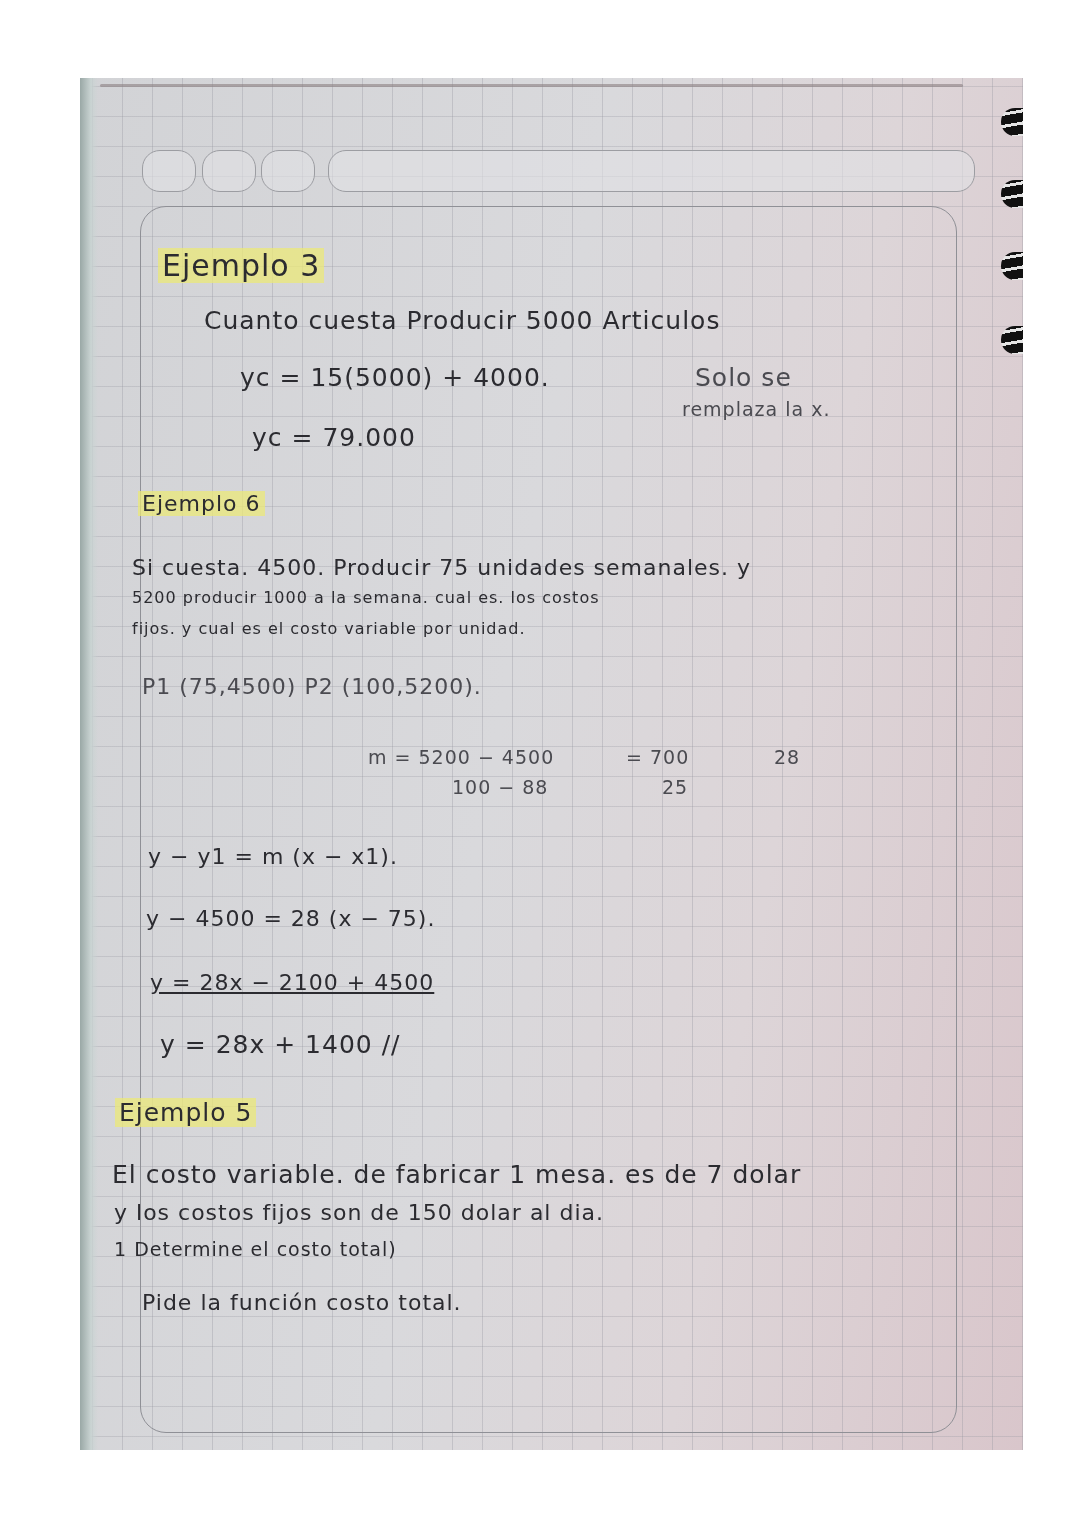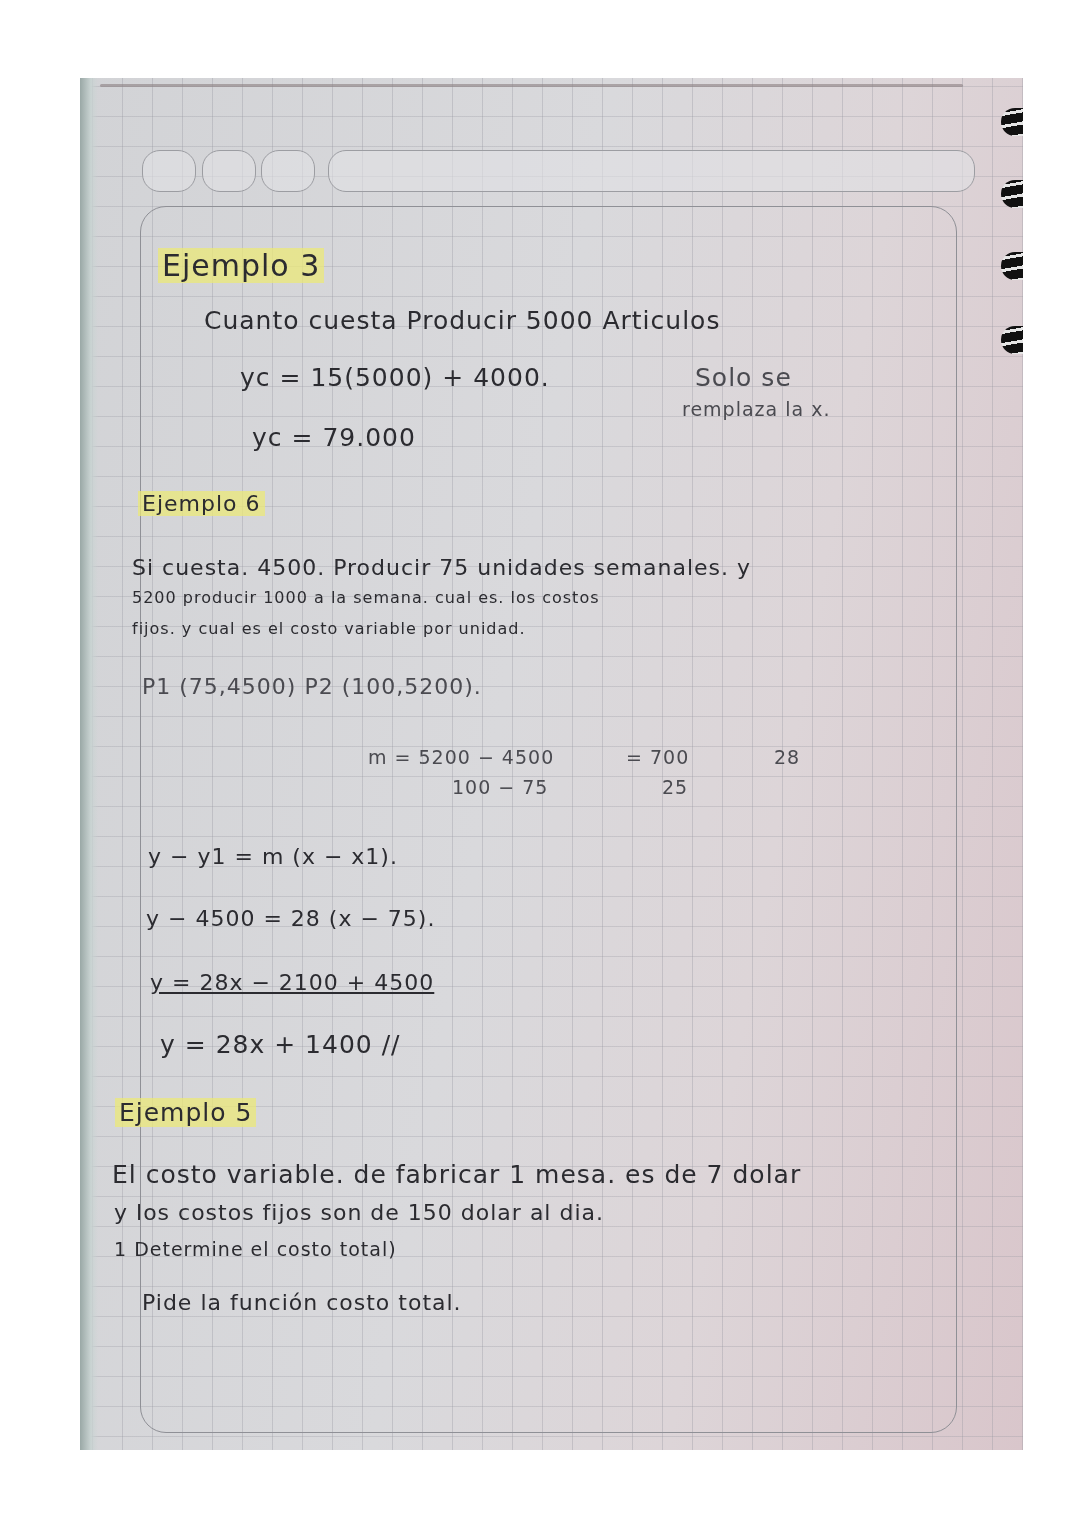--- a/index.html
+++ b/index.html
@@ -55,21 +55,21 @@
   <div class="hw t-lg light" style="left:615px;top:285px;">Solo se</div>
   <div class="hw t-sm light" style="left:602px;top:320px;">remplaza la x.</div>
 
   <div class="hw t-md hl" style="left:58px;top:413px;">Ejemplo 6</div>
   <div class="hw t-md" style="left:52px;top:477px;">Si cuesta. 4500. Producir 75 unidades semanales. y</div>
   <div class="hw t-xs" style="left:52px;top:510px;">5200 producir 1000 a la semana. cual es. los costos</div>
   <div class="hw t-xs" style="left:52px;top:541px;text-align:center;">fijos. y cual es el costo variable por unidad.</div>
   <div class="hw t-md light" style="left:62px;top:596px;">P1 (75,4500)   P2 (100,5200).</div>
 
   <div class="hw t-sm light" style="left:288px;top:668px;">m = 5200 − 4500</div>
-  <div class="hw t-sm light" style="left:372px;top:698px;">100 − 75</div>
+  <div class="hw t-sm light" style="left:372px;top:698px;">100 − 88</div>
   <div class="hw t-sm light" style="left:546px;top:668px;">= 700</div>
   <div class="hw t-sm light" style="left:582px;top:698px;">25</div>
   <div class="hw t-sm light" style="left:694px;top:668px;">28</div>
 
   <div class="hw t-md" style="left:68px;top:766px;">y − y1 = m (x − x1).</div>
   <div class="hw t-md" style="left:66px;top:828px;text-align:center;">y − 4500 = 28 (x − 75).</div>
   <div class="hw t-md" style="left:70px;top:892px;text-decoration:underline;">y = 28x − 2100 + 4500</div>
   <div class="hw t-lg" style="left:80px;top:952px;">y = 28x + 1400 //</div>
 
   <div class="hw t-lg hl" style="left:35px;top:1020px;">Ejemplo 5</div>

